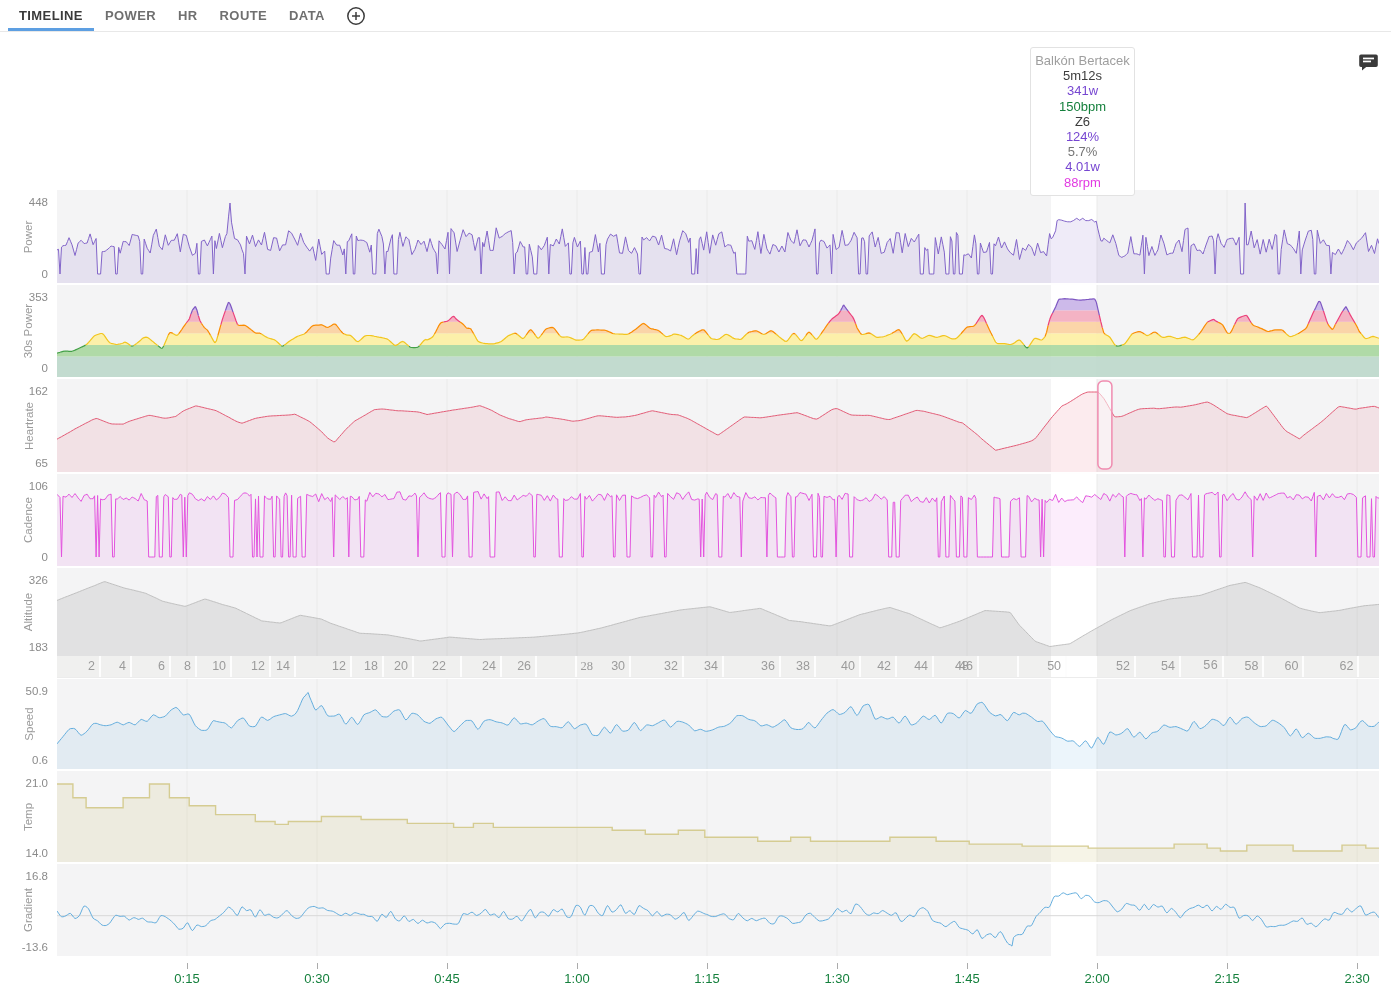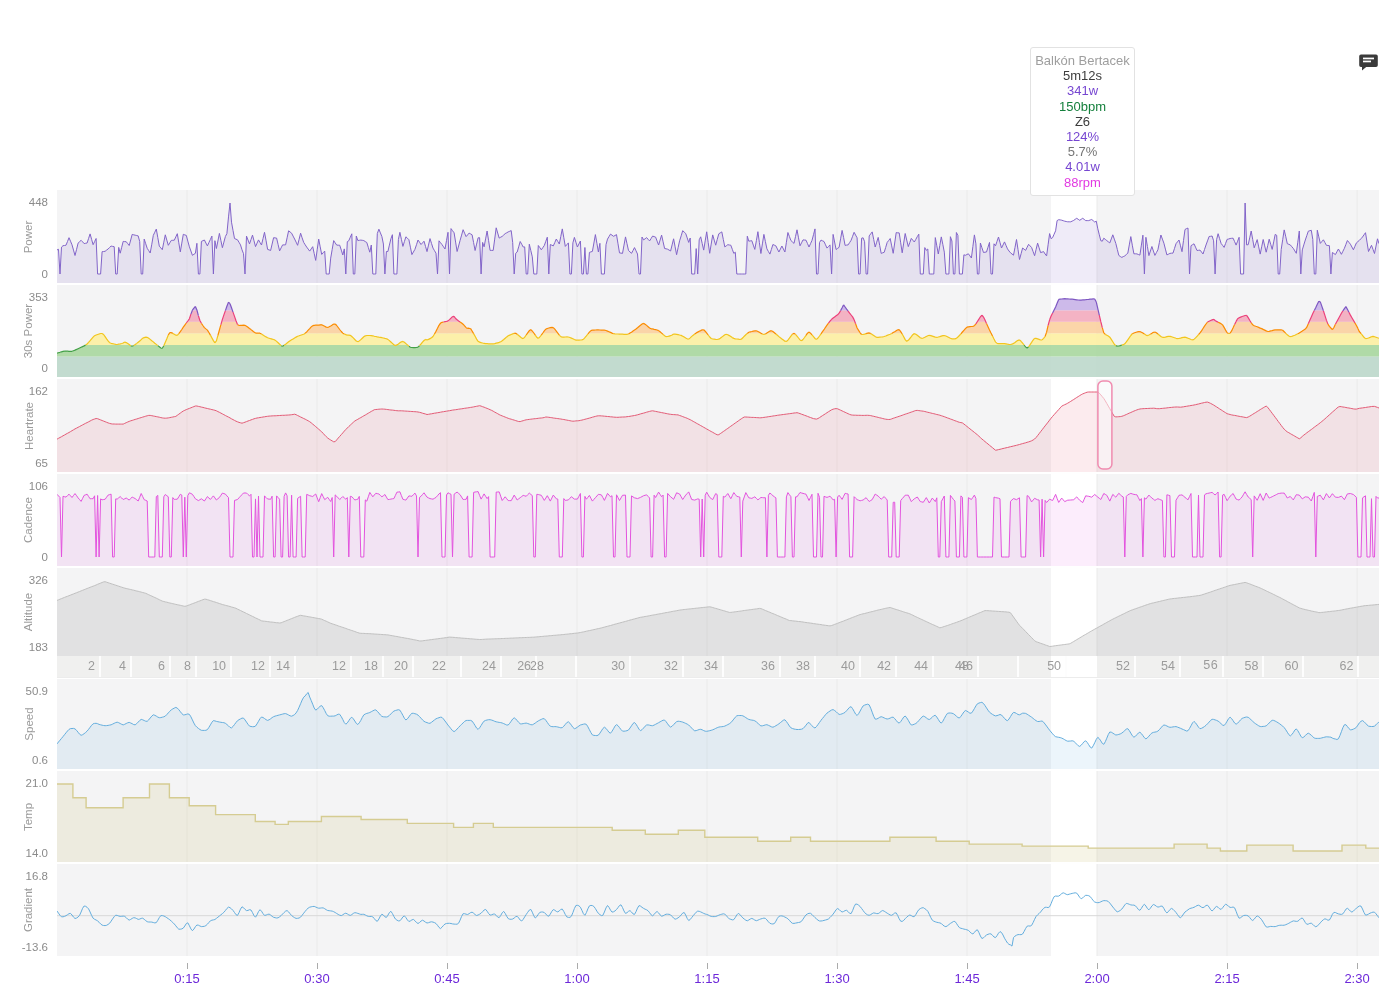--- a/index.html
+++ b/index.html
@@ -32,27 +32,41 @@
   
   .dist-strip{position:absolute;left:0;width:1391px;background:#fff;}
   .dist-inner{position:absolute;left:57px;top:0;width:1322px;height:100%;background:#f0f0ef;
               border-bottom:1px solid #ececec;overflow:hidden;}
   .dist-label{position:absolute;top:3px;width:34px;text-align:right;font-size:12.5px;color:#9b9b9b;}
   .dist-tick{position:absolute;top:0;bottom:0;width:2px;background:#fdfdfd;}
   .dist-sel{position:absolute;top:0;bottom:0;background:#fff;}
   
   .time-axis{position:absolute;left:0;width:1391px;background:#fff;}
   .time-tick{position:absolute;top:7px;width:1px;height:6px;background:#ababab;}
-  .time-label{position:absolute;top:15px;width:60px;text-align:center;font-size:13px;color:#6d28d9;}
+  .time-label{position:absolute;top:15px;width:60px;text-align:center;font-size:13px;color:#15803d;}
 </style>
 </head>
 <body>
 
 <div class="app">
 
+  <div class="tabbar">
+    <div class="tab active">TIMELINE</div>
+    <div class="tab">POWER</div>
+    <div class="tab">HR</div>
+    <div class="tab">ROUTE</div>
+    <div class="tab">DATA</div>
+    <div class="tab-plus">
+      <svg width="20" height="20" viewBox="0 0 20 20">
+        <circle cx="10" cy="10" r="8.2" fill="none" stroke="#3c3c3c" stroke-width="1.5"></circle>
+        <line x1="10" y1="6" x2="10" y2="14" stroke="#3c3c3c" stroke-width="1.5"></line>
+        <line x1="6" y1="10" x2="14" y2="10" stroke="#3c3c3c" stroke-width="1.5"></line>
+      </svg>
+    </div>
+  </div>
 
   <div class="tooltip">
     <div class="tt-title">Balkón Bertacek</div>
     <div>5m12s</div>
     <div class="tt-purple">341w</div>
     <div class="tt-red">150bpm</div>
     <div>Z6</div>
     <div class="tt-purple">124%</div>
     <div class="tt-gray">5.7%</div>
     <div class="tt-purple">4.01w</div>
@@ -231,21 +245,21 @@
         <div class="dist-label" style="left: 286.965px;">18</div>
         <div class="dist-tick" style="left: 354.974px;"></div>
         <div class="dist-label" style="left: 316.974px;">20</div>
         <div class="dist-tick" style="left: 402.963px;"></div>
         <div class="dist-label" style="left: 364.963px; text-align: center;">22</div>
         <div class="dist-tick" style="left: 443.019px;"></div>
         <div class="dist-label" style="left: 405.019px;">24</div>
         <div class="dist-tick" style="left: 478.052px;"></div>
         <div class="dist-label" style="left: 440.052px;">26</div>
         <div class="dist-tick" style="left: 517.977px;"></div>
-        <div class="dist-label" style="left: 453px;">28</div>
+        <div class="dist-label" style="left: 502px; font-family: Liberation Serif, serif;">28</div>
         <div class="dist-tick" style="left: 572.046px;"></div>
         <div class="dist-label" style="left: 534.046px;">30</div>
         <div class="dist-tick" style="left: 624.926px;"></div>
         <div class="dist-label" style="left: 586.926px;">32</div>
         <div class="dist-tick" style="left: 664.983px;"></div>
         <div class="dist-label" style="left: 626.983px;">34</div>
         <div class="dist-tick" style="left: 721.961px;"></div>
         <div class="dist-label" style="left: 683.961px;">36</div>
         <div class="dist-tick" style="left: 756.994px;"></div>
         <div class="dist-label" style="left: 718.994px;">38</div>

